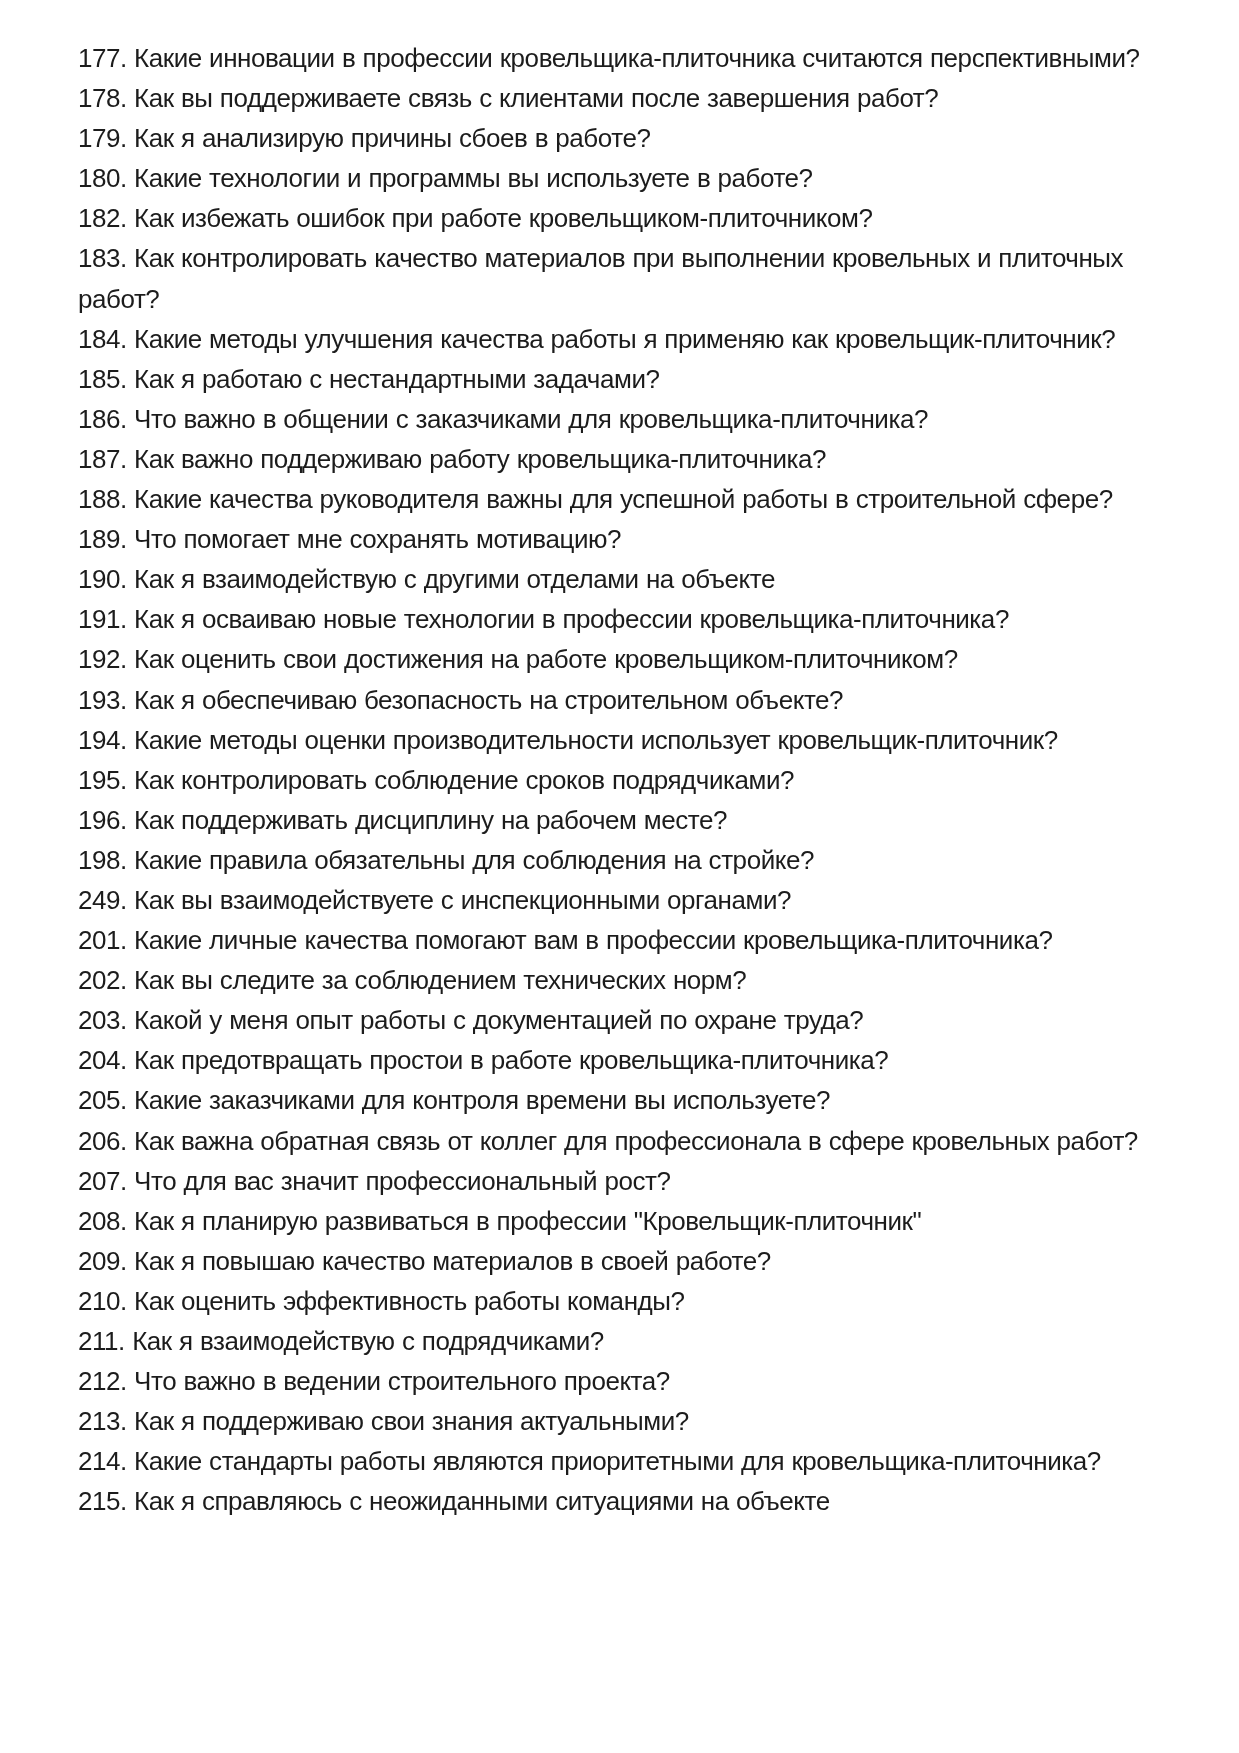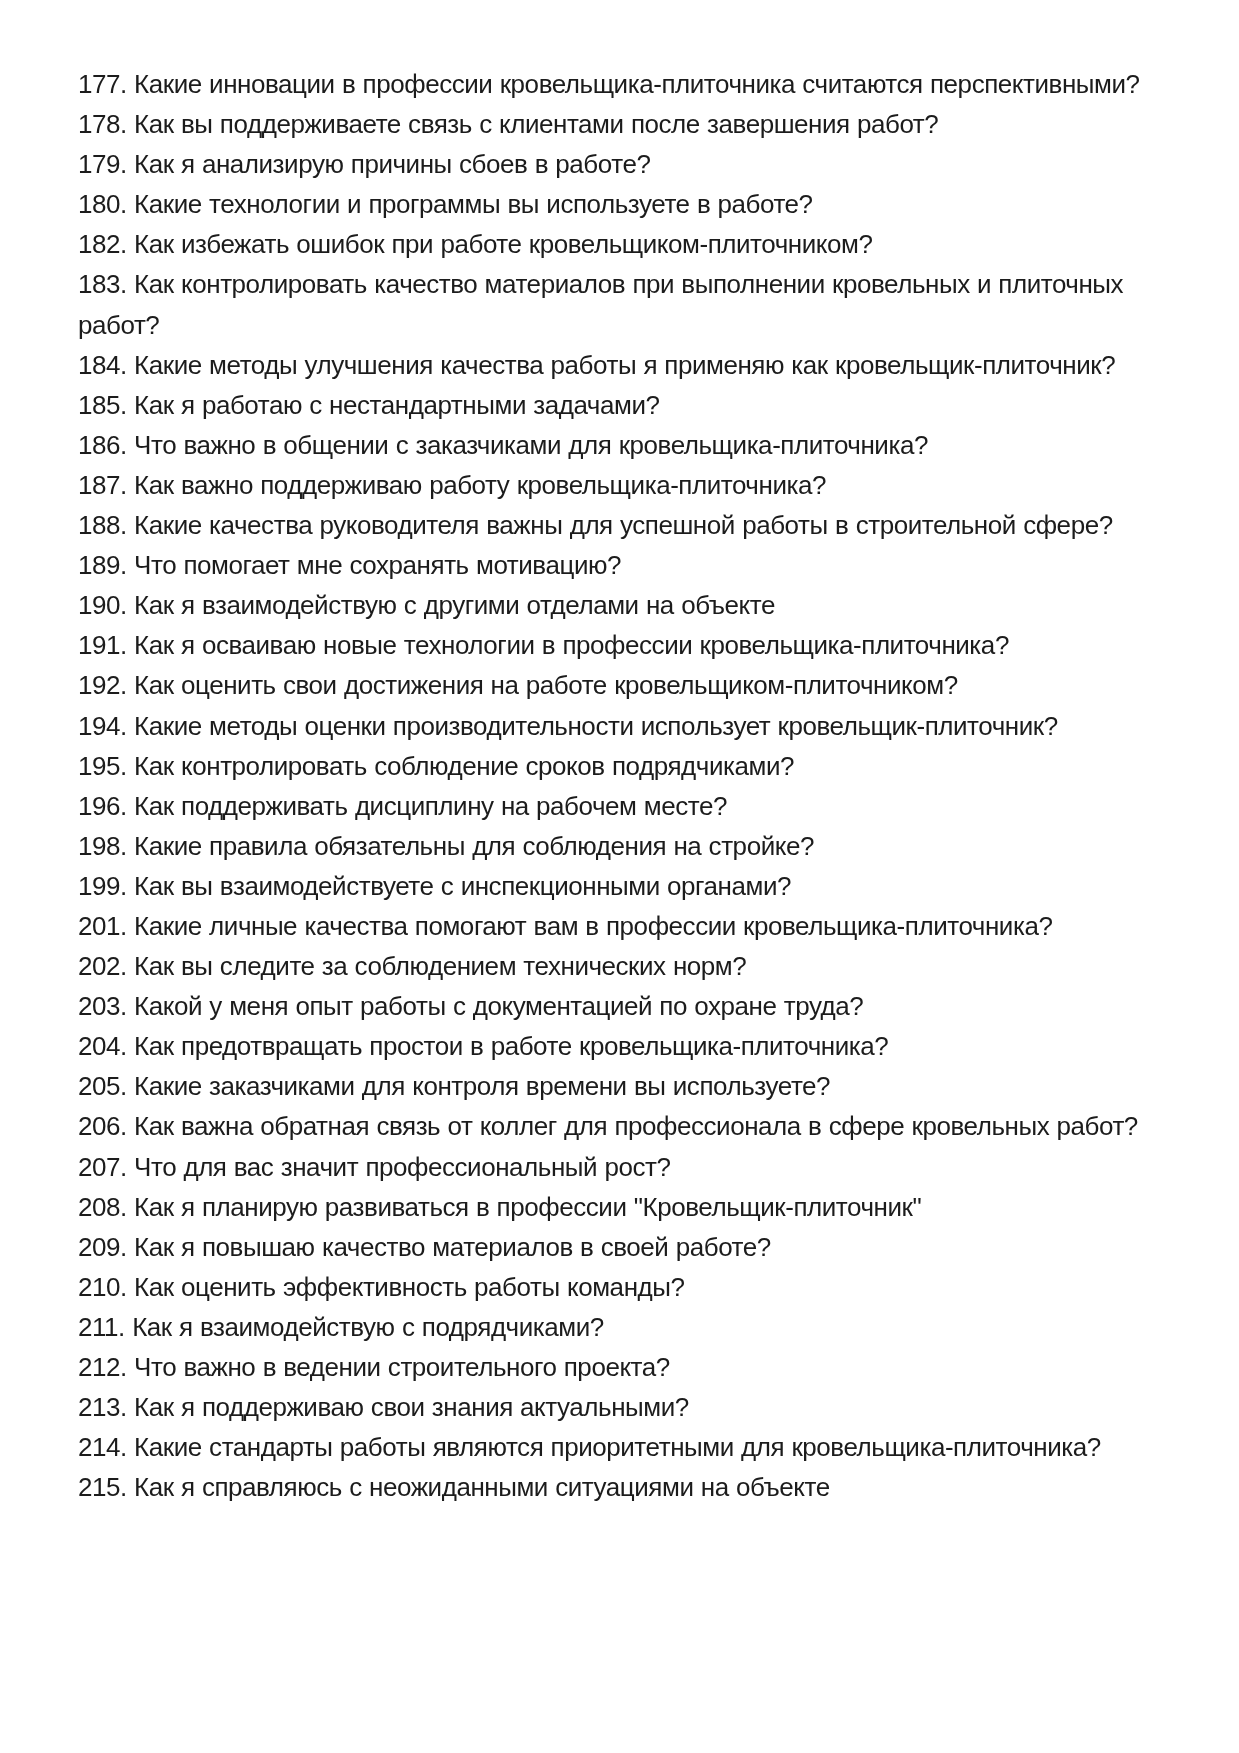--- a/index.html
+++ b/index.html
@@ -10,21 +10,21 @@
   body {
     width: 1239px;
     height: 1753px;
     overflow: hidden;
     font-family: "Liberation Sans", "DejaVu Sans", sans-serif;
   }
   .page {
     box-sizing: border-box;
     width: 1239px;
     height: 1753px;
-    padding: 64px 0 0 78px;
+    padding: 38px 0 0 78px;
     background: #ffffff;
   }
   .question-list {
     width: 1072px;
     font-size: 26px;
     line-height: 40.1px;
     letter-spacing: -0.45px;
     color: #1c1c1c;
     font-weight: 400;
   }
@@ -48,25 +48,26 @@
       <p class="q"><span>183.</span> <span>Как контролировать качество материалов при выполнении кровельных и плиточных работ?</span></p>
       <p class="q"><span>184.</span> <span>Какие методы улучшения качества работы я применяю как кровельщик-плиточник?</span></p>
       <p class="q"><span>185.</span> <span>Как я работаю с нестандартными задачами?</span></p>
       <p class="q"><span>186.</span> <span>Что важно в общении с заказчиками для кровельщика-плиточника?</span></p>
       <p class="q"><span>187.</span> <span>Как важно поддерживаю работу кровельщика-плиточника?</span></p>
       <p class="q"><span>188.</span> <span>Какие качества руководителя важны для успешной работы в строительной сфере?</span></p>
       <p class="q"><span>189.</span> <span>Что помогает мне сохранять мотивацию?</span></p>
       <p class="q"><span>190.</span> <span>Как я взаимодействую с другими отделами на объекте</span></p>
       <p class="q"><span>191.</span> <span>Как я осваиваю новые технологии в профессии кровельщика-плиточника?</span></p>
       <p class="q"><span>192.</span> <span>Как оценить свои достижения на работе кровельщиком-плиточником?</span></p>
+      <p class="q"><span>193.</span> <span>Как я обеспечиваю безопасность на строительном объекте?</span></p>
       <p class="q"><span>194.</span> <span>Какие методы оценки производительности использует кровельщик-плиточник?</span></p>
       <p class="q"><span>195.</span> <span>Как контролировать соблюдение сроков подрядчиками?</span></p>
       <p class="q"><span>196.</span> <span>Как поддерживать дисциплину на рабочем месте?</span></p>
       <p class="q"><span>198.</span> <span>Какие правила обязательны для соблюдения на стройке?</span></p>
-      <p class="q"><span>199.</span> <span>Как вы взаимодействуете с инспекционными органами?</span></p>
+      <p class="q"><span>249.</span> <span>Как вы взаимодействуете с инспекционными органами?</span></p>
       <p class="q"><span>201.</span> <span>Какие личные качества помогают вам в профессии кровельщика-плиточника?</span></p>
       <p class="q"><span>202.</span> <span>Как вы следите за соблюдением технических норм?</span></p>
       <p class="q"><span>203.</span> <span>Какой у меня опыт работы с документацией по охране труда?</span></p>
       <p class="q"><span>204.</span> <span>Как предотвращать простои в работе кровельщика-плиточника?</span></p>
       <p class="q"><span>205.</span> <span>Какие заказчиками для контроля времени вы используете?</span></p>
       <p class="q"><span>206.</span> <span>Как важна обратная связь от коллег для профессионала в сфере кровельных работ?</span></p>
       <p class="q"><span>207.</span> <span>Что для вас значит профессиональный рост?</span></p>
       <p class="q"><span>208.</span> <span>Как я планирую развиваться в профессии "Кровельщик-плиточник"</span></p>
       <p class="q"><span>209.</span> <span>Как я повышаю качество материалов в своей работе?</span></p>
       <p class="q"><span>210.</span> <span>Как оценить эффективность работы команды?</span></p>

